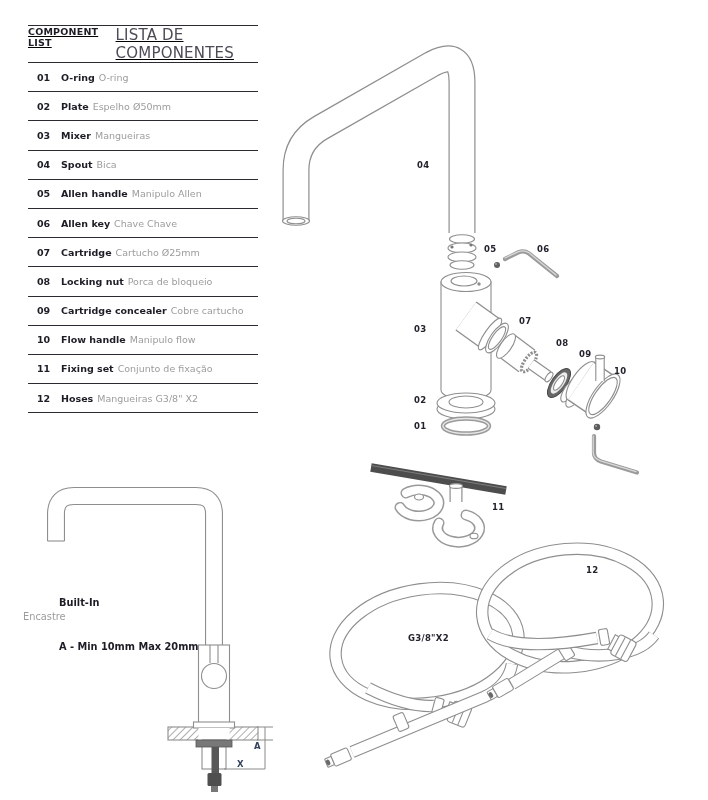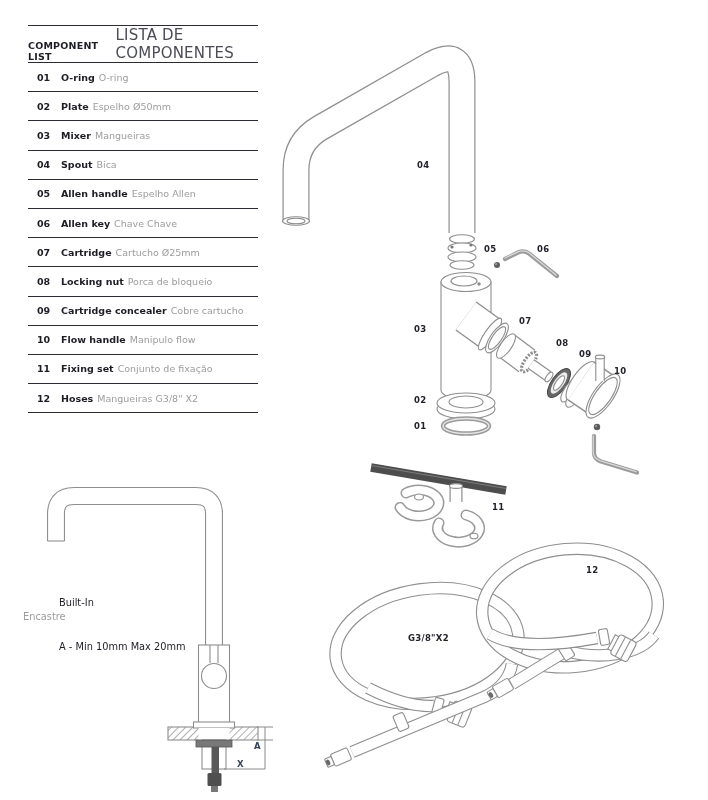--- a/index.html
+++ b/index.html
@@ -1,33 +1,33 @@
 <!DOCTYPE html>
 <html><head>
 <meta charset="utf-8">
 <style>
   html,body{margin:0;padding:0;background:#fff;}
   #page{position:relative;width:708px;height:800px;background:#fff;overflow:hidden;
         font-family:"DejaVu Sans",sans-serif;}
   
   #component-list{position:absolute;left:28px;top:25px;width:230px;}
   .list-header{border-top:1.7px solid #2b2b33;border-bottom:1.7px solid #2b2b33;
-               height:36px;display:flex;align-items:flex-end;gap:15px;}
+               height:36px;display:flex;align-items:flex-start;gap:15px;text-decoration:underline;}
   .hdr-en{font-weight:700;font-size:9.5px;color:#1d1d26;letter-spacing:.2px;}
   .hdr-pt{font-size:15px;color:#4c4c57;letter-spacing:.2px;}
   .crow{height:28.2px;border-bottom:1.7px solid #2b2b33;display:flex;align-items:center;}
   .crow .num{flex:0 0 24px;margin-left:9px;font-weight:700;font-size:9.5px;color:#1d1d26;}
   .crow .nm{font-weight:700;font-size:9.5px;color:#1d1d26;margin-right:4px;white-space:nowrap;}
   .crow .pt{font-size:9.5px;color:#9c9c9c;white-space:nowrap;}
   
   .plbl{position:absolute;font-weight:700;font-size:8.5px;color:#23232e;letter-spacing:.3px;}
   .plbl.blue{color:#33415e;}
   
   .tblock{position:absolute;left:23px;line-height:14px;font-size:9.8px;}
-  .tb-bold{font-weight:400;color:#1d1d26;padding-left:36px;}
+  .tb-bold{font-weight:700;color:#1d1d26;padding-left:36px;}
   .tb-gray{color:#9c9c9c;}
   
   .to{fill:none;stroke:#8e8e8e;stroke-linejoin:round;}
   .ti{fill:none;stroke:#ffffff;stroke-linejoin:round;}
   .wh{fill:#fff;stroke:#8e8e8e;stroke-width:1.1;}
   .ln{fill:none;stroke:#8e8e8e;stroke-width:1.1;}
   .key{fill:none;stroke:#9b9b9b;stroke-width:4.2;stroke-linecap:round;stroke-linejoin:round;}
   .keyhl{fill:none;stroke:#d8d8d8;stroke-width:1.3;stroke-linecap:round;stroke-linejoin:round;}
   .dim{fill:none;stroke:#8a8a8a;stroke-width:1;}
 </style>
@@ -261,21 +261,21 @@
         <span class="pt">Mangueiras</span>
       </div>
     <div class="crow">
         <span class="num">04</span>
         <span class="nm">Spout</span>
         <span class="pt">Bica</span>
       </div>
     <div class="crow">
         <span class="num">05</span>
         <span class="nm">Allen handle</span>
-        <span class="pt">Espelho Allen</span>
+        <span class="pt">Manipulo Allen</span>
       </div>
     <div class="crow">
         <span class="num">06</span>
         <span class="nm">Allen key</span>
         <span class="pt">Chave Chave</span>
       </div>
     <div class="crow">
         <span class="num">07</span>
         <span class="nm">Cartridge</span>
         <span class="pt">Cartucho Ø25mm</span>

